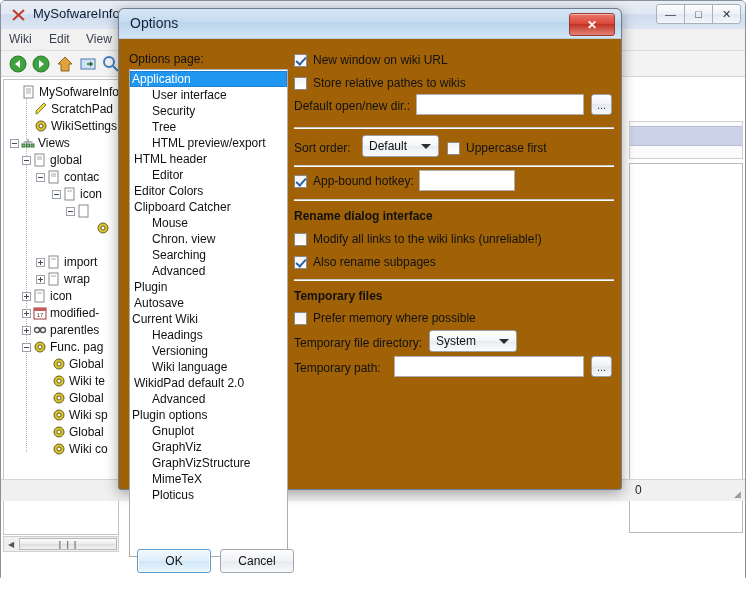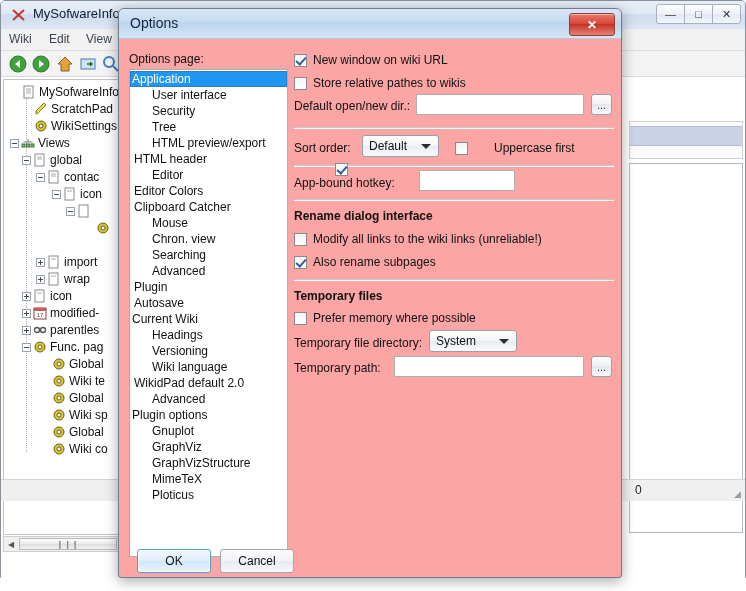--- a/index.html
+++ b/index.html
@@ -176,22 +176,22 @@
     position: absolute; left: 0; top: 4px; width: 100%; height: 18px;
     background: #ccd2e8;
     border-top: 1px solid #b5bcd6;
     border-bottom: 1px solid #b5bcd6;
   }
 
   
   .dialog {
     position: absolute;
     left: 118px; top: 8px;
-    width: 504px; height: 570px;
-    background: #fca5a5;
+    width: 504px; height: 482px;
+    background: #a16207;
     border: 1px solid #6f7d90;
     border-radius: 6px 6px 3px 3px;
     box-sizing: border-box;
     box-shadow: 0 3px 14px rgba(0,0,0,0.35);
   }
   .dlg-titlebar {
     position: absolute; left: 0; top: 0;
     width: 100%; height: 30px;
     background: linear-gradient(to bottom, #d7e6f5 0%, #c6dcf0 40%, #bcd5ec 50%, #d4e6f7 100%);
     border-radius: 5px 5px 0 0;
@@ -672,28 +672,28 @@
           <span>...</span>
         </div>
 
         <div class="divider" style="left:0px; top:88px; width:320px;"></div>
 
         <div class="field-label" style="left:0px; top:102px;">Sort order:</div>
         <div class="combo" style="left:68px; top:96px; width:77px;">
           <span>Default</span>
           <span class="arrow"></span>
         </div>
-        <div class="cb-row" style="left:161px; top:102px;gap:20px;">
+        <div class="cb-row" style="left:153px; top:102px;">
           <span class="checkbox"></span>
           <span>Uppercase first</span>
         </div>
 
         <div class="divider" style="left:0px; top:126px; width:320px;"></div>
 
-        <div class="cb-row" style="left:0px; top:124px;flex-direction:column;">
+        <div class="cb-row" style="left:0px; top:135px;">
           <span class="checkbox checked"></span>
           <span>App-bound hotkey:</span>
         </div>
         <input class="textinput" style="left: 125px; top: 131px; width: 96px;" value="">
 
         <div class="divider" style="left:0px; top:160px; width:320px;"></div>
 
         <div class="section-title" style="left:0px; top:170px;">Rename dialog interface</div>
 
         <div class="cb-row" style="left:0px; top:193px;">

